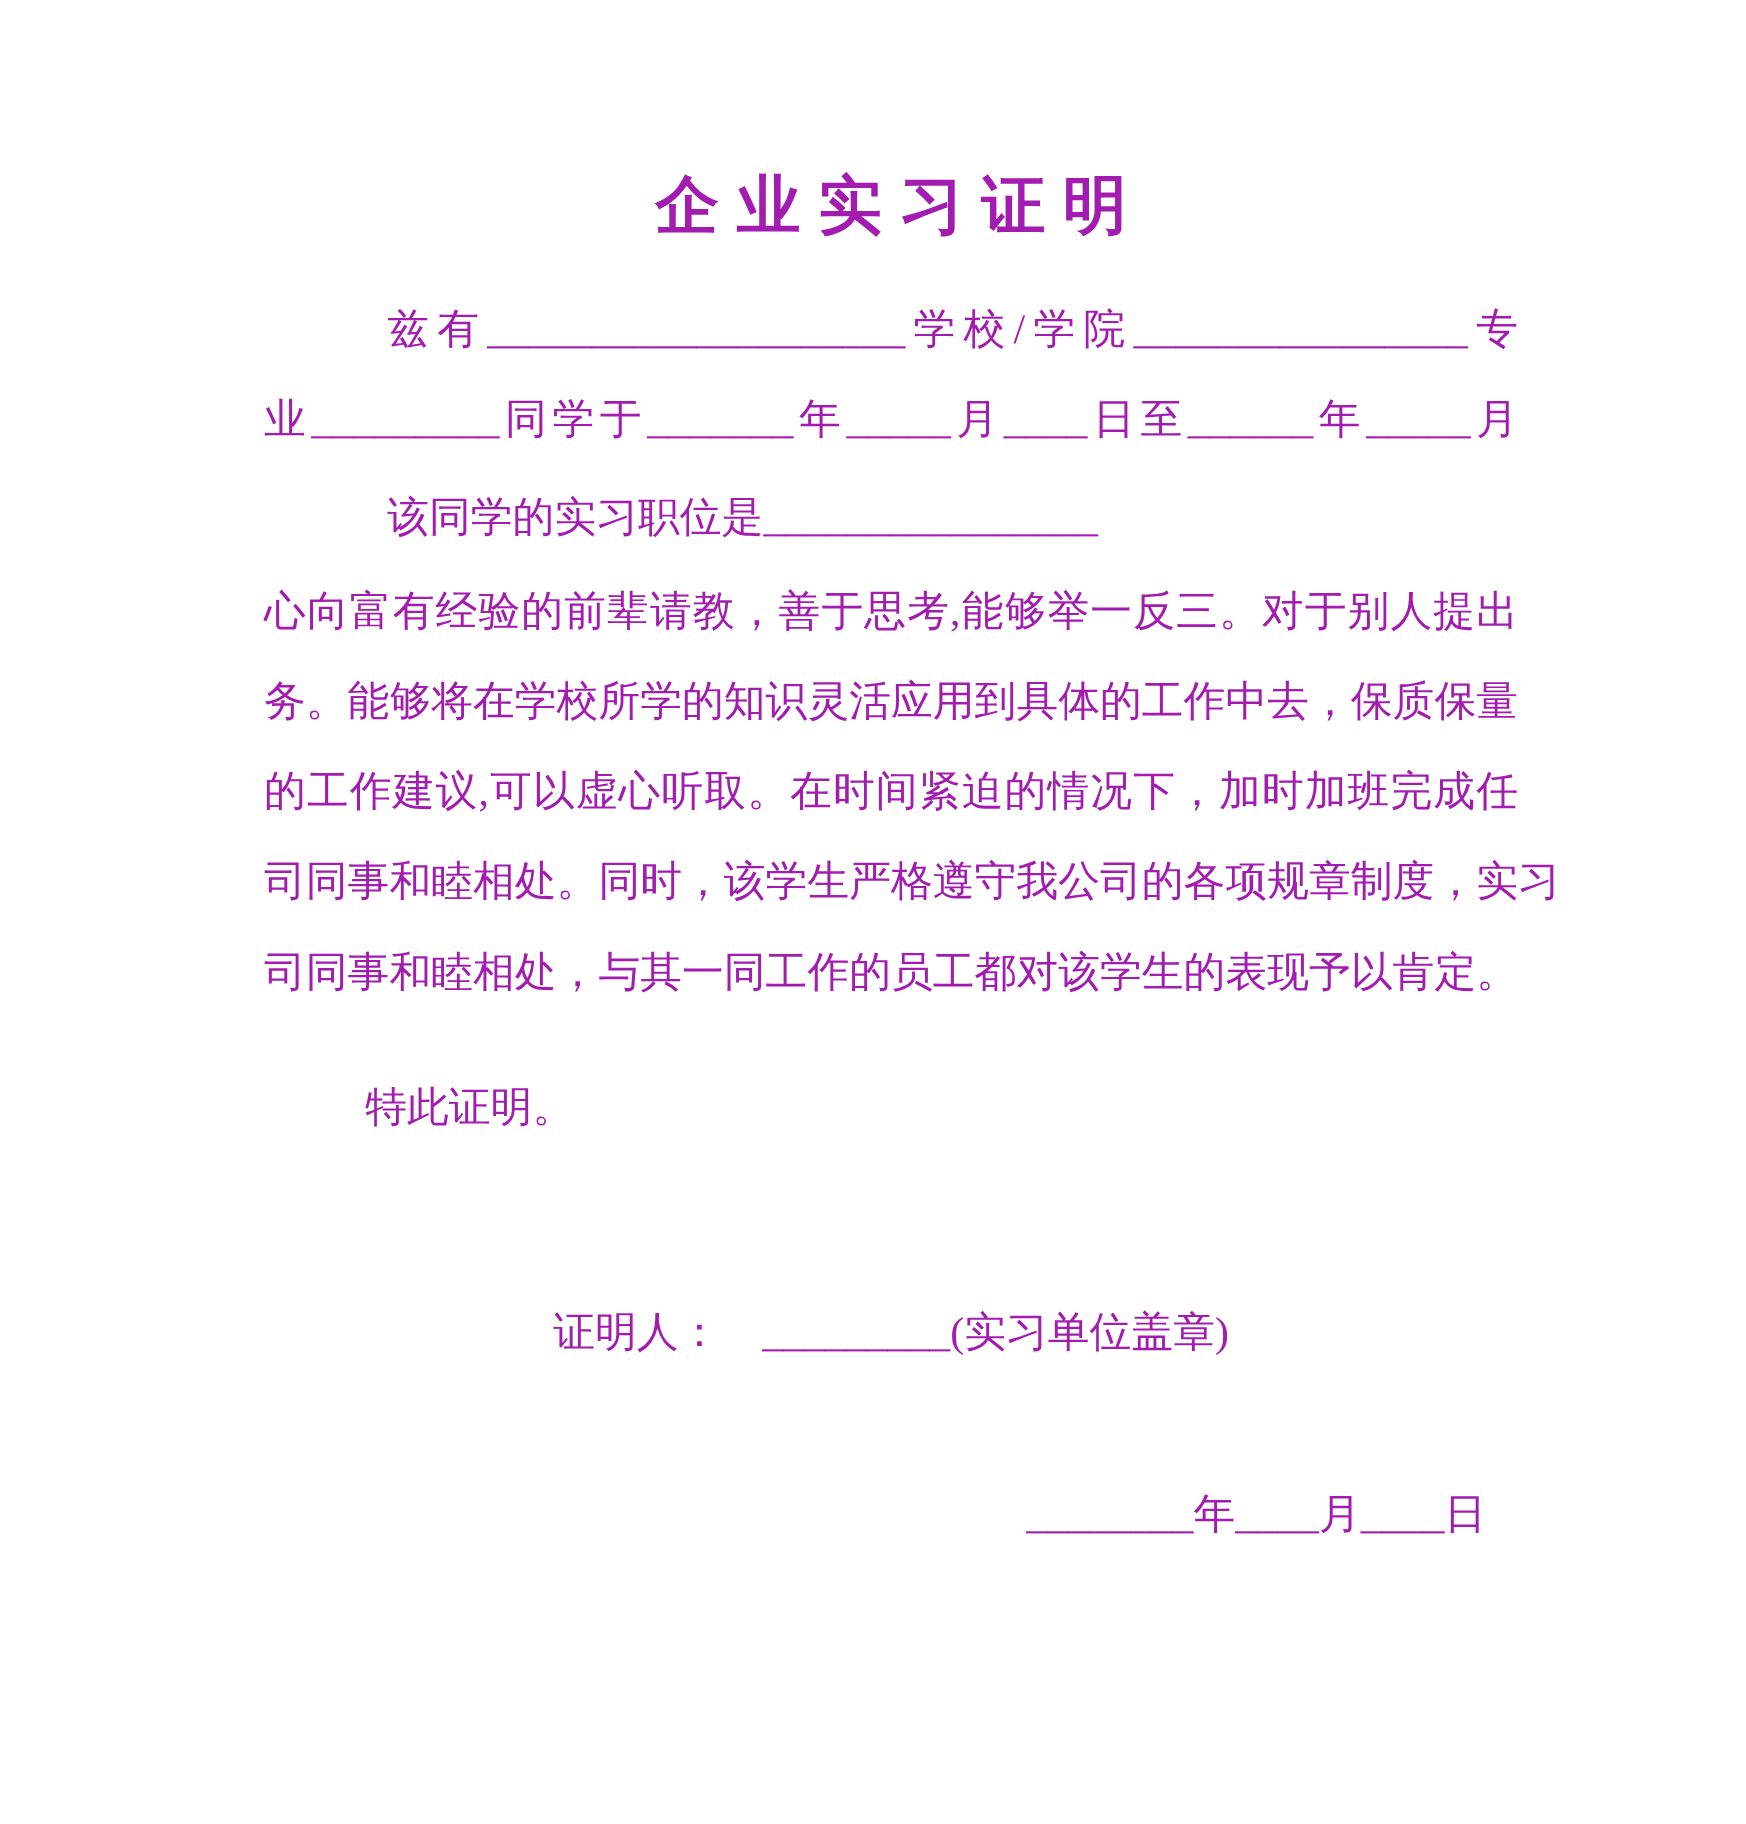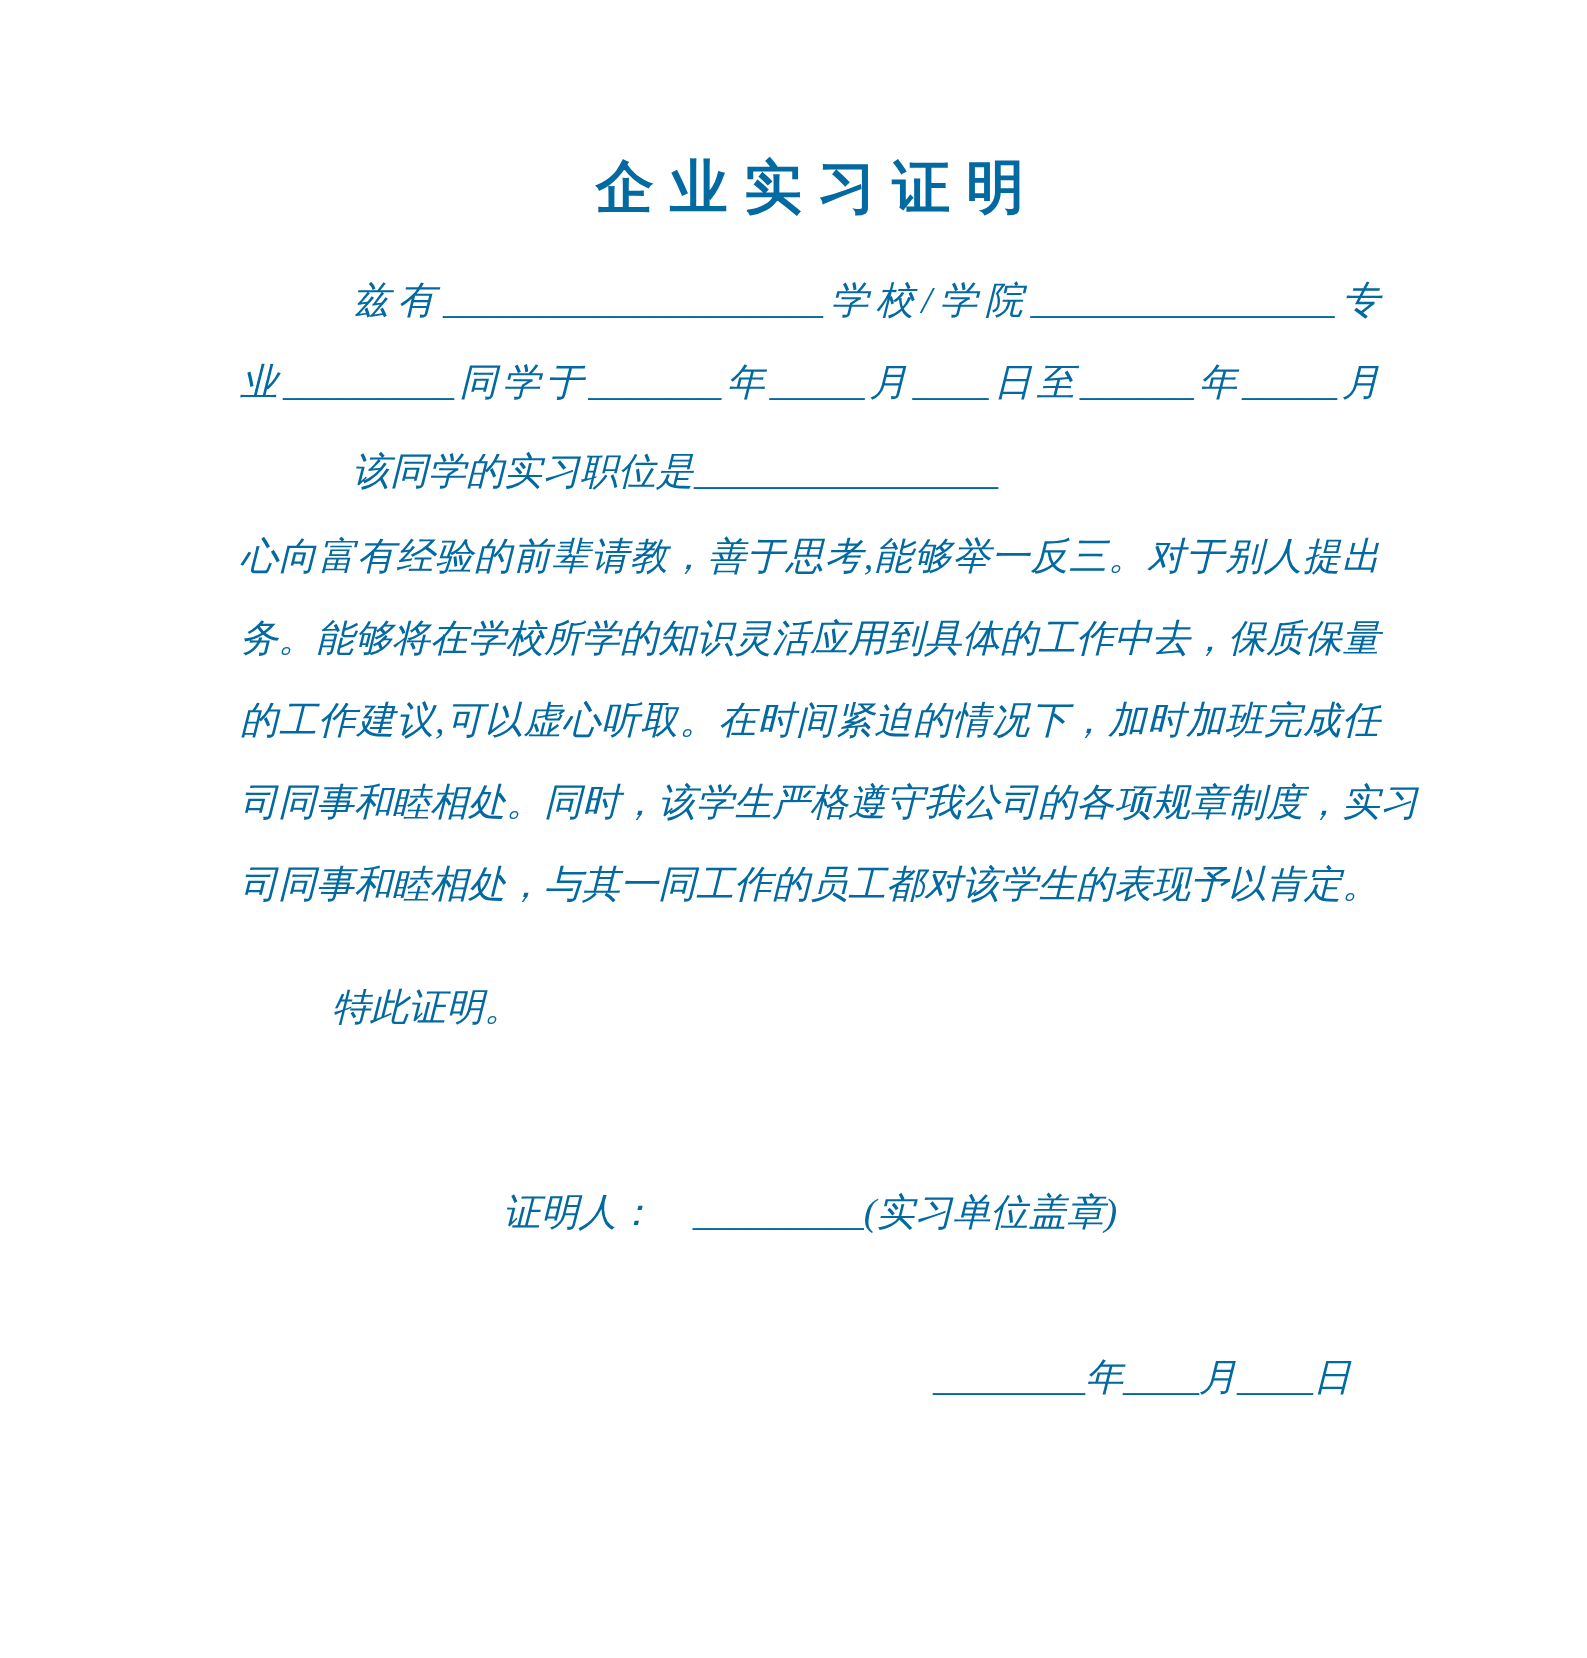--- a/index.html
+++ b/index.html
@@ -3,38 +3,37 @@
 <meta charset="utf-8">
 <style>
   html, body { margin: 0; padding: 0; background: #ffffff; }
   .page {
     position: relative;
     width: 1587px;
     height: 1658px;
     box-sizing: border-box;
     padding: 0 207px 0 240px;
     background: #ffffff;
-    color: #0369a1;
+    color: #a21caf;
     overflow: hidden;
     font-family: "Liberation Serif", "DejaVu Serif", serif;
   }
   .doc-title {
     margin-top: 152px;
     font-family: "Liberation Sans", "DejaVu Sans", sans-serif;
     font-size: 58px;
     line-height: 70px;
     font-weight: 600;
     text-align: center;
     white-space: nowrap;
   }
   .line {
     font-size: 38px;
     line-height: 82px;
     white-space: nowrap;
-    font-style: italic;
   }
   .fill {
     text-align: justify;
     text-align-last: justify;
     text-justify: inter-character;
   }
   .indent { text-indent: 112px; }
   .para1 { margin-top: 37px; }
   .para2 { margin-top: 7px; }
   .para3 { margin-top: 3px; }

